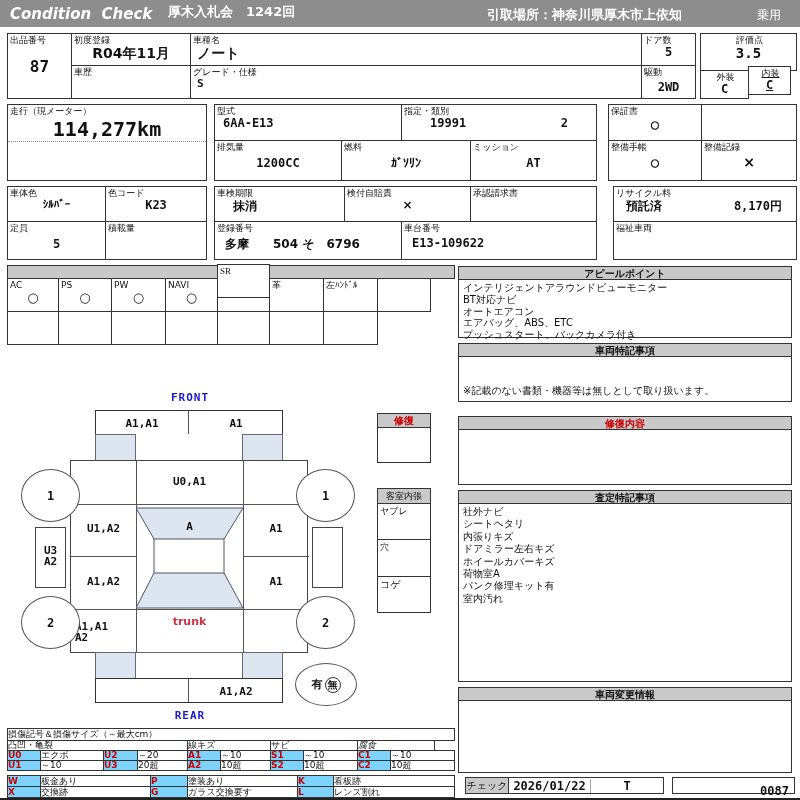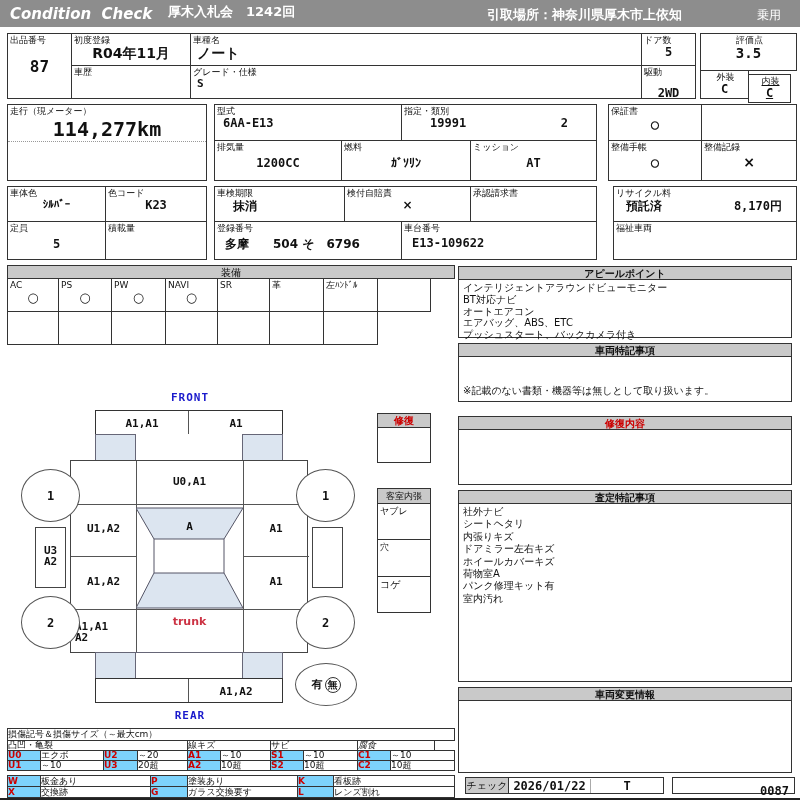--- a/index.html
+++ b/index.html
@@ -49,31 +49,31 @@
 <div class="cell" style="left:190px;top:65px;width:452px;height:34px;">
   <div class="lbl">グレード・仕様</div>
   <div class="val" style="text-align:left;padding-left:6px;font-size:11px;">S</div>
 </div>
 <div class="cell" style="left:641px;top:33px;width:55px;height:33px;">
   <div class="lbl">ドア数</div>
   <div class="val">5</div>
 </div>
 <div class="cell" style="left:641px;top:65px;width:55px;height:34px;">
   <div class="lbl">駆動</div>
-  <div class="val" style="margin-top:9px;">2WD</div>
+  <div class="val" style="margin-top:3px;">2WD</div>
 </div>
 <div class="cell" style="left:700px;top:33px;width:97px;height:38px;">
   <div class="lbl" style="text-align:center;">評価点</div>
   <div class="val" style="font-size:14px;">3.5</div>
 </div>
 <div class="cell" style="left:700px;top:70px;width:49px;height:29px;">
   <div class="lbl" style="text-align:center;">外装</div>
   <div class="val">C</div>
 </div>
-<div class="cell" style="left:748px;top:74px;width:43px;height:29px;text-decoration:underline;">
+<div class="cell" style="left:748px;top:66px;width:43px;height:29px;text-decoration:underline;">
   <div class="lbl" style="text-align:center;">内装</div>
   <div class="val">C</div>
 </div>
 
 <div class="cell" style="left:7px;top:104px;width:200px;height:77px;">
   <div class="lbl">走行（現メーター）</div>
   <div class="val" style="font-size:20px;margin-top:1px;">114,277km</div>
   <div style="position:absolute;left:0;top:36px;width:100%;border-top:1px dotted #999;"></div>
 </div>
 <div class="cell" style="left:214px;top:104px;width:188px;height:37px;">
@@ -170,21 +170,21 @@
   <div class="val" style="font-size:13px;font-family:'DejaVu Sans',sans-serif;">○</div>
 </div>
 <div class="cell" style="left:111px;top:278px;width:55px;height:34px;">
   <div class="lbl">PW</div>
   <div class="val" style="font-size:13px;font-family:'DejaVu Sans',sans-serif;">○</div>
 </div>
 <div class="cell" style="left:165px;top:278px;width:53px;height:34px;">
   <div class="lbl">NAVI</div>
   <div class="val" style="font-size:13px;font-family:'DejaVu Sans',sans-serif;">○</div>
 </div>
-<div class="cell" style="left:217px;top:278px;width:53px;height:34px;">
+<div class="cell" style="left:217px;top:264px;width:53px;height:34px;font-family:Liberation Serif, serif;">
   <div class="lbl">SR</div>
 </div>
 <div class="cell" style="left:269px;top:278px;width:55px;height:34px;">
   <div class="lbl">革</div>
 </div>
 <div class="cell" style="left:323px;top:278px;width:55px;height:34px;">
   <div class="lbl">左ﾊﾝﾄﾞﾙ</div>
 </div>
 <div class="cell" style="left:377px;top:278px;width:54px;height:34px;"></div>
 <div class="cell" style="left:7px;top:311px;width:52px;height:34px;"></div>

